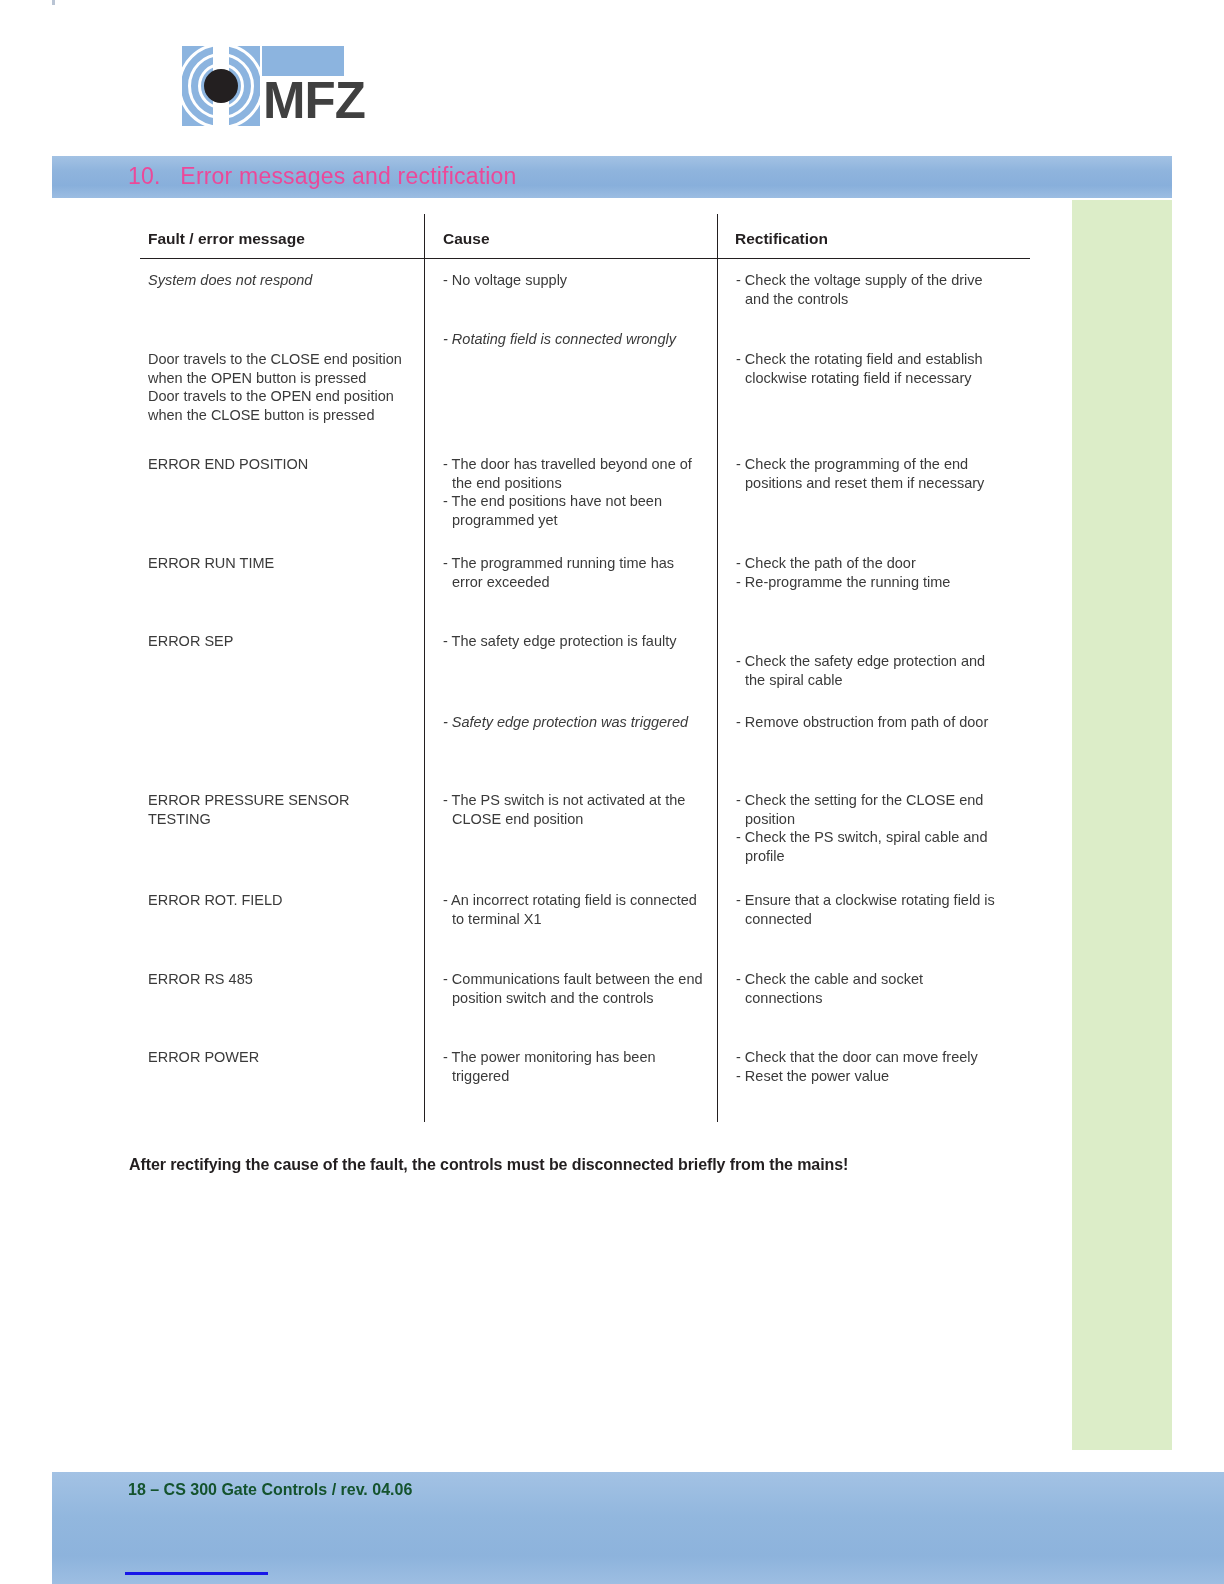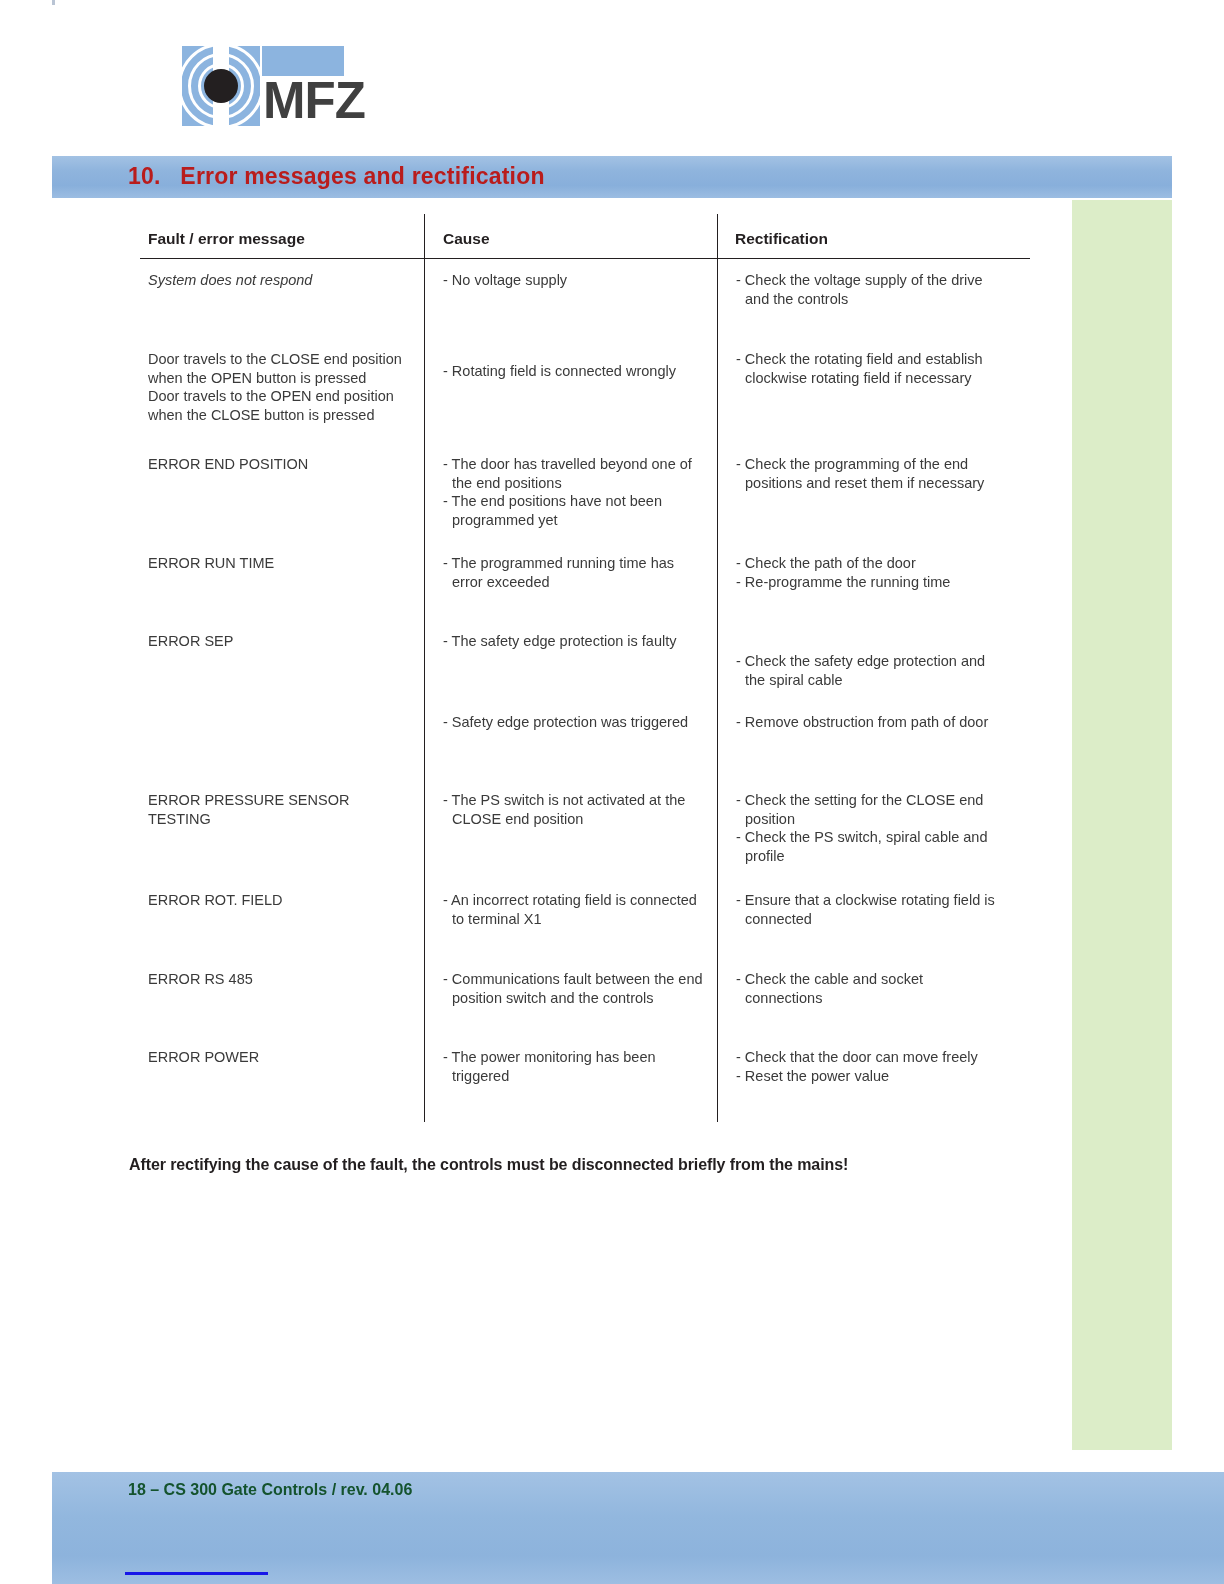--- a/index.html
+++ b/index.html
@@ -106,22 +106,22 @@
     top: 156px;
     width: 1120px;
     height: 42px;
     background: linear-gradient(to bottom, #a3c2e4 0%, #8fb4dd 35%, #88afdb 70%, #9cbde2 100%);
   }
   .section-title {
     position: absolute;
     left: 128px;
     top: 163px;
     font-size: 23px;
-    font-weight: bold;
-    color: #b91c1c;
+    font-weight: normal;
+    color: #ec4899;
     letter-spacing: 0.2px;
     white-space: pre;
   }
 
   
   .green-col {
     position: absolute;
     left: 1072px;
     top: 200px;
     width: 100px;
@@ -246,38 +246,38 @@
 
   <div id="table-body">
       <div class="cell col-1" style="top: 271px; font-style: italic;">System does not respond</div>
       <div class="cell col-2 bullet-list" style="top: 271px;"><span class="bullet">- No voltage supply</span></div>
       <div class="cell col-3 bullet-list" style="top: 271px;"><span class="bullet">- Check the voltage supply of the drive
 and the controls</span></div>
       <div class="cell col-1" style="top: 350px;">Door travels to the CLOSE end position
 when the OPEN button is pressed
 Door travels to the OPEN end position
 when the CLOSE button is pressed</div>
-      <div class="cell col-2 bullet-list" style="top: 362px;"><span class="bullet">- Rotating field is connected wrongly</span></div>
+      <div class="cell col-2 bullet-list" style="top: 330px; font-style: italic;"><span class="bullet">- Rotating field is connected wrongly</span></div>
       <div class="cell col-3 bullet-list" style="top: 350px;"><span class="bullet">- Check the rotating field and establish
 clockwise rotating field if necessary</span></div>
       <div class="cell col-1" style="top: 455px;">ERROR END POSITION</div>
       <div class="cell col-2 bullet-list" style="top: 455px;"><span class="bullet">- The door has travelled beyond one of
 the end positions</span><span class="bullet">- The end positions have not been
 programmed yet</span></div>
       <div class="cell col-3 bullet-list" style="top: 455px;"><span class="bullet">- Check the programming of the end
 positions and reset them if necessary</span></div>
       <div class="cell col-1" style="top: 554px;">ERROR RUN TIME</div>
       <div class="cell col-2 bullet-list" style="top: 554px;"><span class="bullet">- The programmed running time has
 error exceeded</span></div>
       <div class="cell col-3 bullet-list" style="top: 554px;"><span class="bullet">- Check the path of the door</span><span class="bullet">- Re-programme the running time</span></div>
       <div class="cell col-1" style="top: 632px;">ERROR SEP</div>
       <div class="cell col-2 bullet-list" style="top: 632px;"><span class="bullet">- The safety edge protection is faulty</span></div>
       <div class="cell col-3 bullet-list" style="top: 652px;"><span class="bullet">- Check the safety edge protection and
 the spiral cable</span></div>
-      <div class="cell col-2 bullet-list" style="top: 713px;"><span class="bullet">- Safety edge protection was triggered</span></div>
+      <div class="cell col-2 bullet-list" style="top: 713px; font-style: italic;"><span class="bullet">- Safety edge protection was triggered</span></div>
       <div class="cell col-3 bullet-list" style="top: 713px;"><span class="bullet">- Remove obstruction from path of door</span></div>
       <div class="cell col-1" style="top: 791px;">ERROR PRESSURE SENSOR TESTING</div>
       <div class="cell col-2 bullet-list" style="top: 791px;"><span class="bullet">- The PS switch is not activated at the
 CLOSE end position</span></div>
       <div class="cell col-3 bullet-list" style="top: 791px;"><span class="bullet">- Check the setting for the CLOSE end
 position</span><span class="bullet">- Check the PS switch, spiral cable and
 profile</span></div>
       <div class="cell col-1" style="top: 891px;">ERROR ROT. FIELD</div>
       <div class="cell col-2 bullet-list" style="top: 891px;"><span class="bullet">- An incorrect rotating field is connected
 to terminal X1</span></div>

